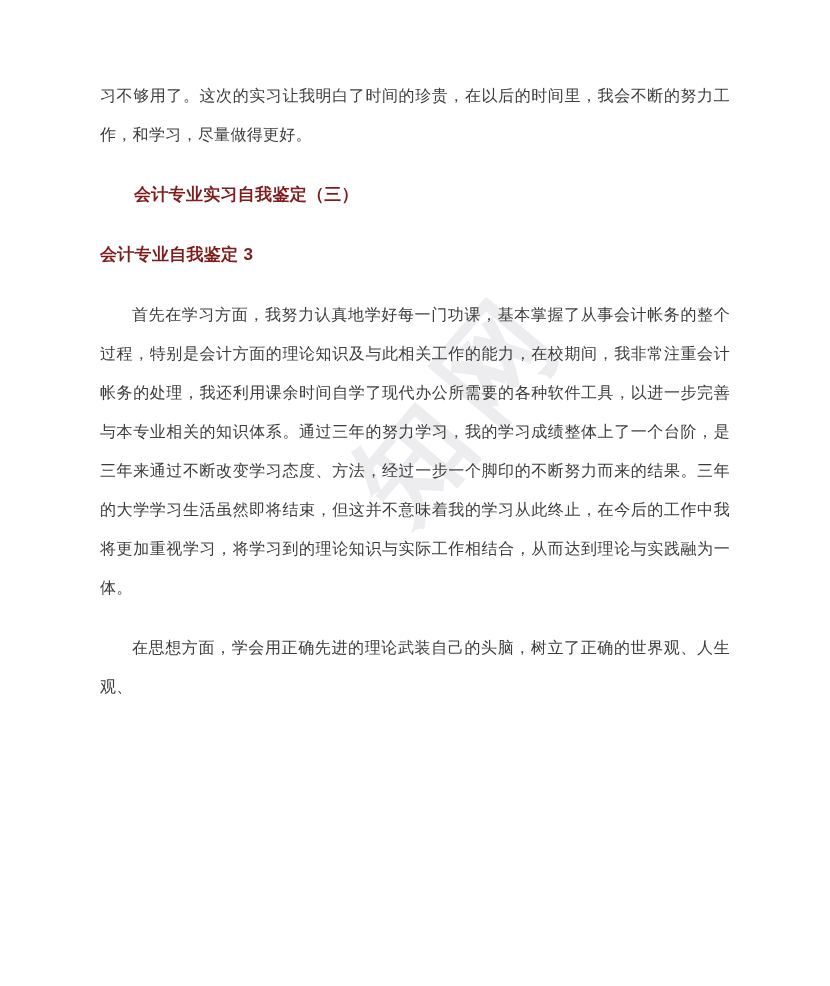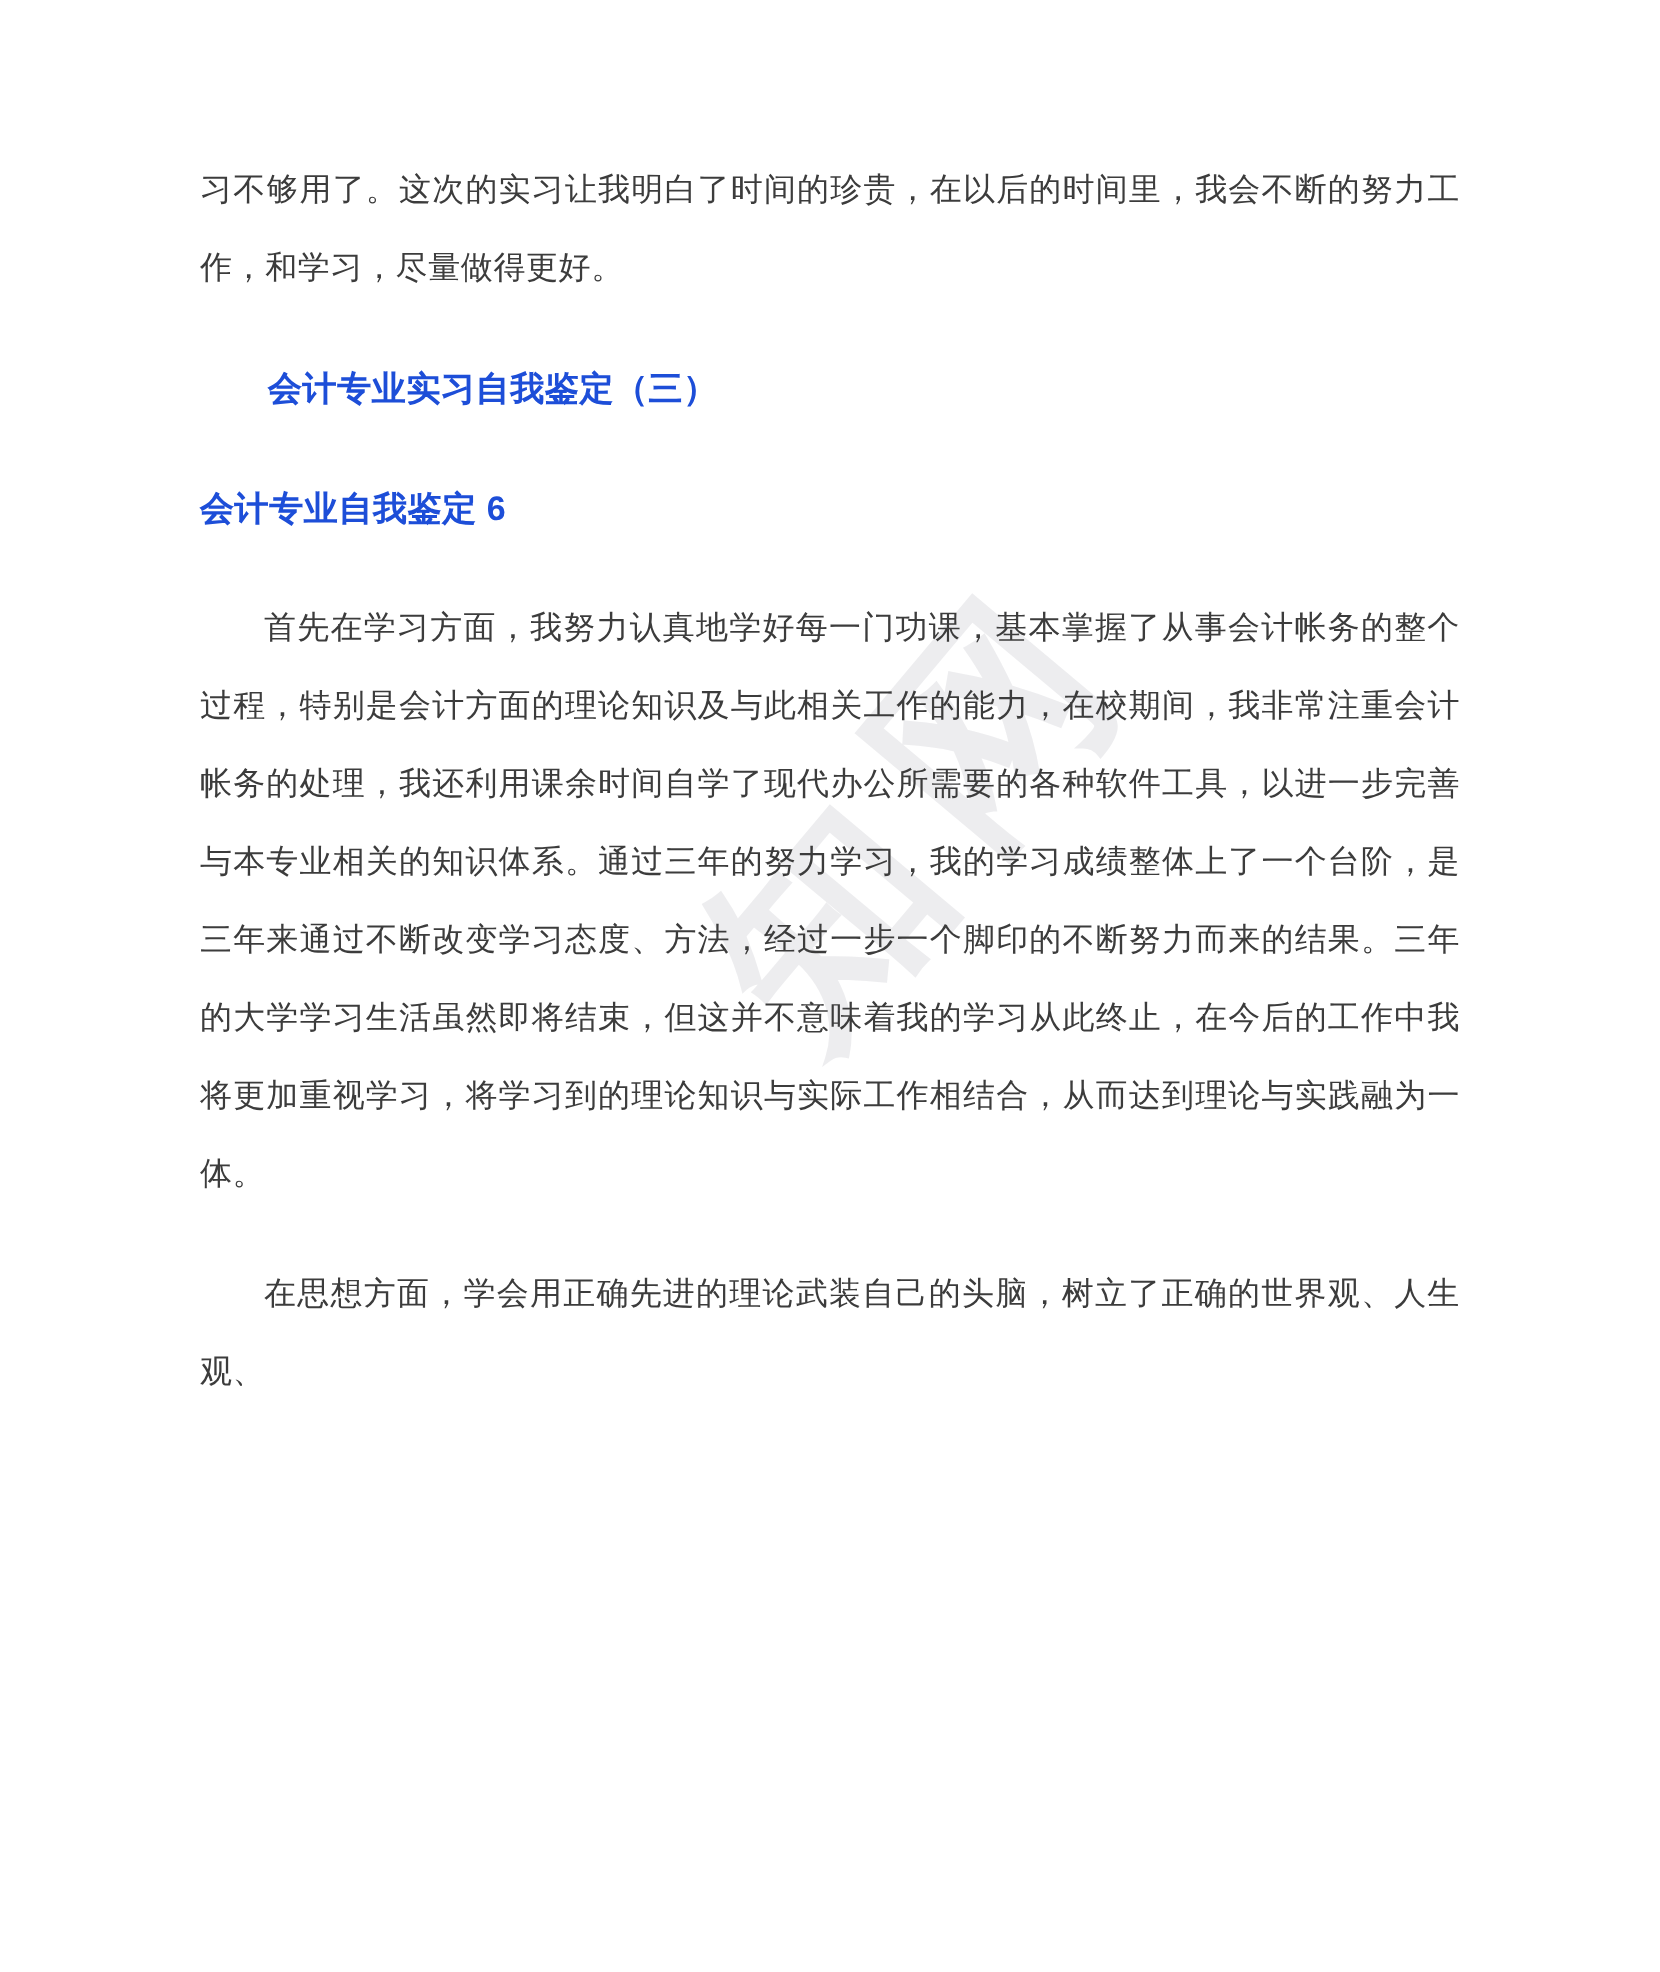--- a/index.html
+++ b/index.html
@@ -34,21 +34,21 @@
   .para {
     margin: 0 0 21px 0;
     text-indent: 2em;
   }
   .para.no-indent {
     text-indent: 0;
   }
   .heading {
     margin: 0 0 21px 0;
     font-weight: bold;
-    color: #1d4ed8;
+    color: #7f1d1d;
     font-size: 17px;
     line-height: 39px;
   }
   .heading.indented {
     text-indent: 2em;
   }
   .watermark {
     position: absolute;
     left: 300px;
     top: 250px;
@@ -75,21 +75,21 @@
 <div class="page">
 
   <div class="watermark">知网</div>
 
   <div class="content">
 
     <p class="para no-indent">习不够用了。这次的实习让我明白了时间的珍贵，在以后的时间里，我会不断的努力工作，和学习，尽量做得更好。</p>
 
     <p class="heading indented">会计专业实习自我鉴定（三）</p>
 
-    <p class="heading">会计专业自我鉴定 6</p>
+    <p class="heading">会计专业自我鉴定 3</p>
 
 
 
     <p class="para">首先在学习方面，我努力认真地学好每一门功课，基本掌握了从事会计帐务的整个过程，特别是会计方面的理论知识及与此相关工作的能力，在校期间，我非常注重会计帐务的处理，我还利用课余时间自学了现代办公所需要的各种软件工具，以进一步完善与本专业相关的知识体系。通过三年的努力学习，我的学习成绩整体上了一个台阶，是三年来通过不断改变学习态度、方法，经过一步一个脚印的不断努力而来的结果。三年的大学学习生活虽然即将结束，但这并不意味着我的学习从此终止，在今后的工作中我将更加重视学习，将学习到的理论知识与实际工作相结合，从而达到理论与实践融为一体。</p>
 
     <p class="para">在思想方面，学会用正确先进的理论武装自己的头脑，树立了正确的世界观、人生观、</p>
 
   </div>
 </div>
 

